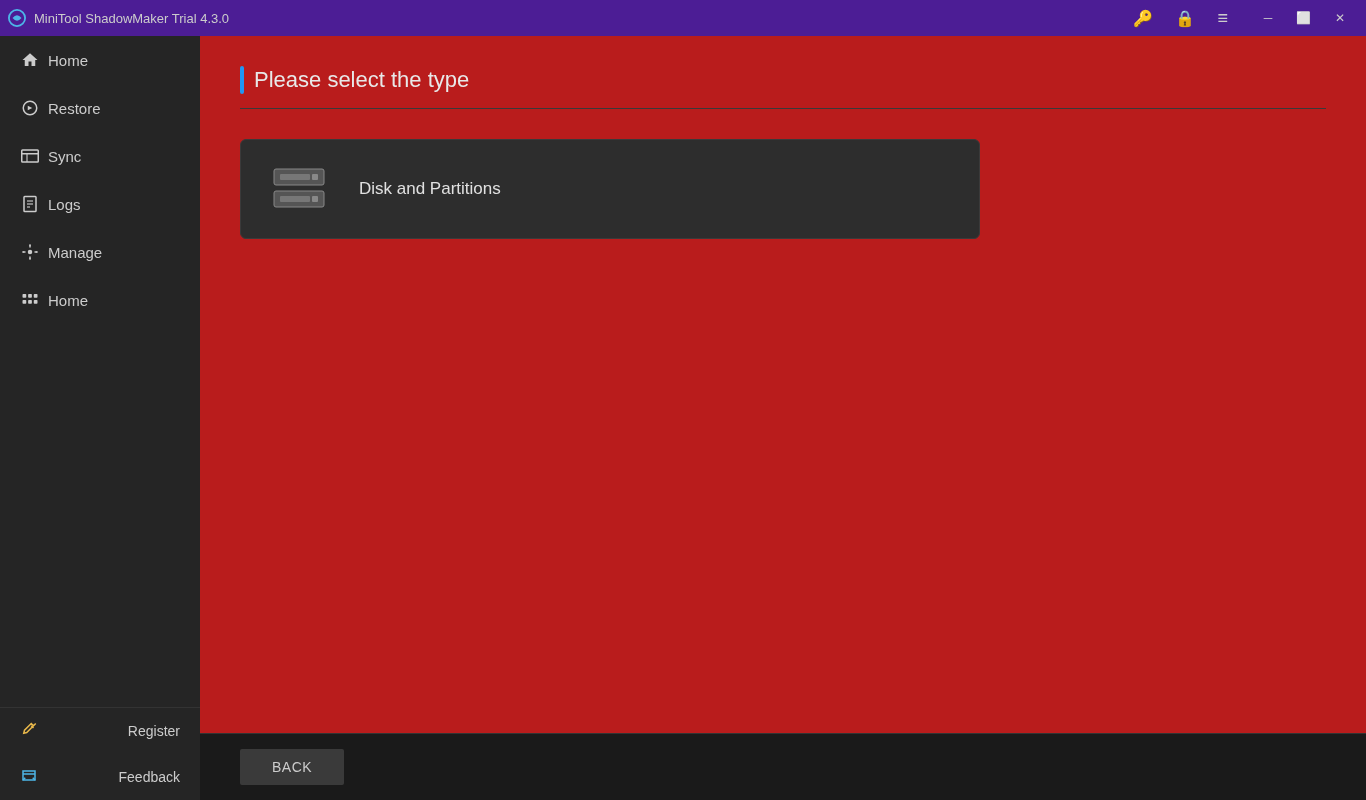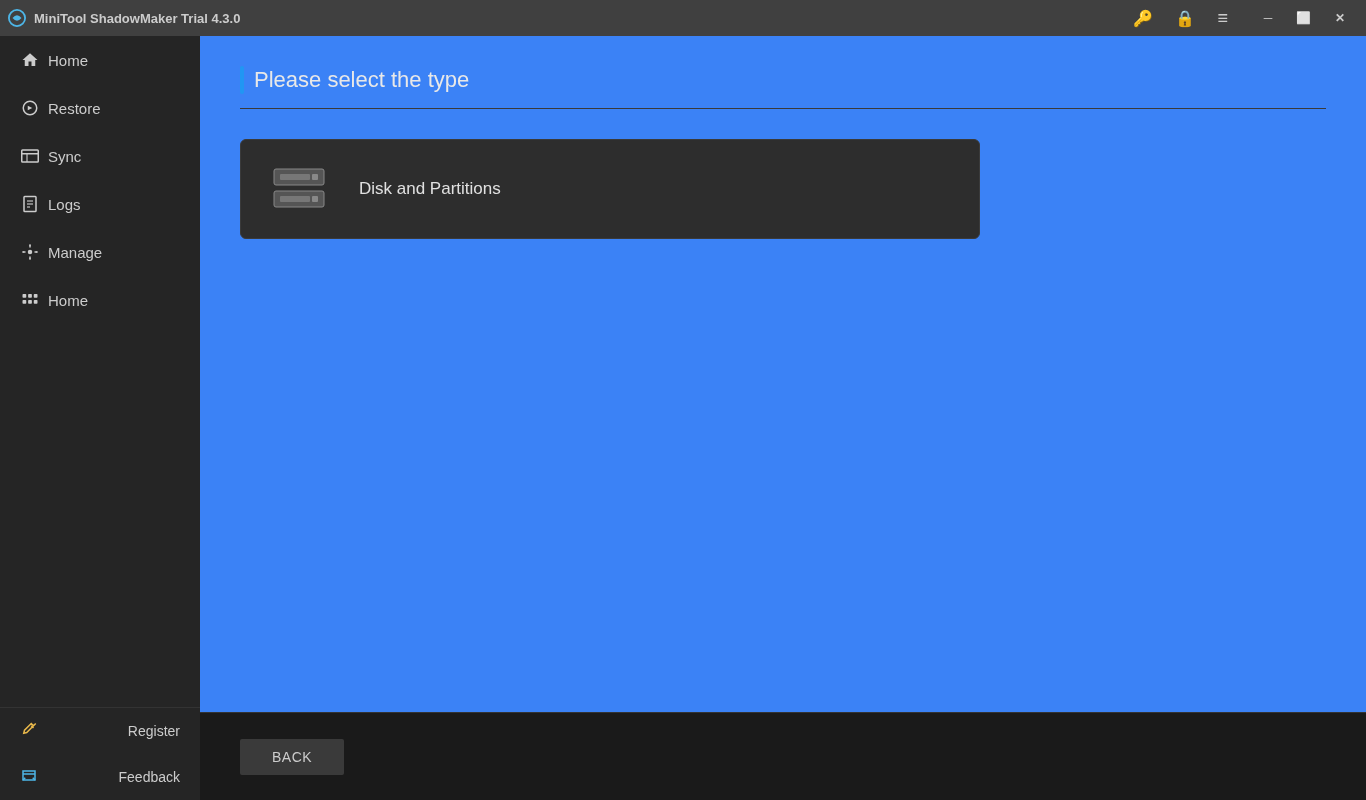--- a/index.html
+++ b/index.html
@@ -10,27 +10,26 @@
       font-family: 'Segoe UI', Arial, sans-serif;
       color: #e0e0e0;
       overflow: hidden;
       display: flex;
       flex-direction: column;
     }
 
     
     #titlebar {
       height: 36px;
-      background: #404040;
+      background: #4c1d95;
       display: flex;
       align-items: center;
       justify-content: space-between;
       padding: 8px 8px;
       flex-shrink: 0;
-      font-weight: bold;
     }
     #titlebar-left {
       display: flex;
       align-items: center;
       gap: 8px;
     }
     #app-logo {
       width: 18px;
       height: 18px;
     }
@@ -120,21 +119,21 @@
       height: 18px;
       display: flex;
       align-items: center;
       justify-content: center;
       flex-shrink: 0;
     }
 
     
     #content {
       flex: 1;
-      background: #3b82f6;
+      background: #b91c1c;
       display: flex;
       flex-direction: column;
       padding: 0;
       overflow: hidden;
     }
 
     #content-inner {
       flex: 1;
       padding: 30px 40px;
       overflow-y: auto;
@@ -196,21 +195,21 @@
     }
 
     
     .folder-icon-svg {
       width: 52px;
       height: 46px;
     }
 
     
     #bottom-bar {
-      height: 88px;
+      height: 67px;
       background: #1a1a1a;
       display: flex;
       align-items: center;
       padding: 0 40px;
       border-top: 1px solid #333;
       flex-shrink: 0;
     }
     #back-button {
       background: #3a3a3a;
       color: #cccccc;

